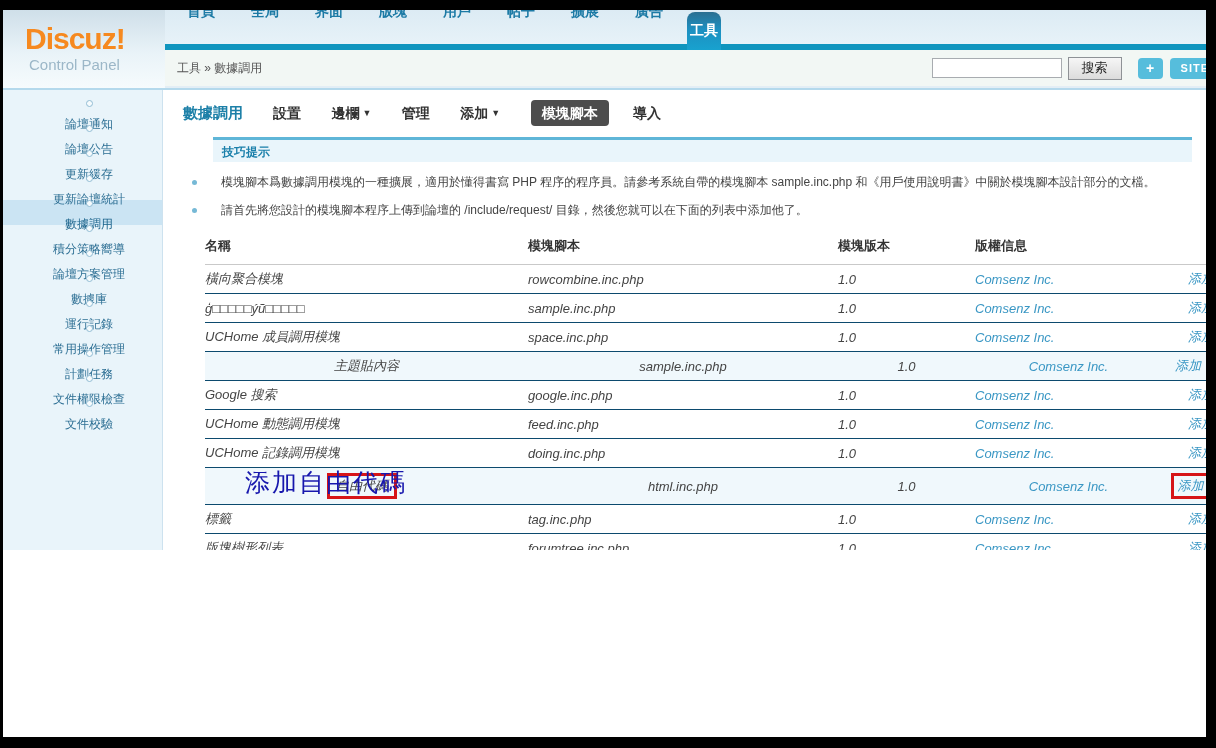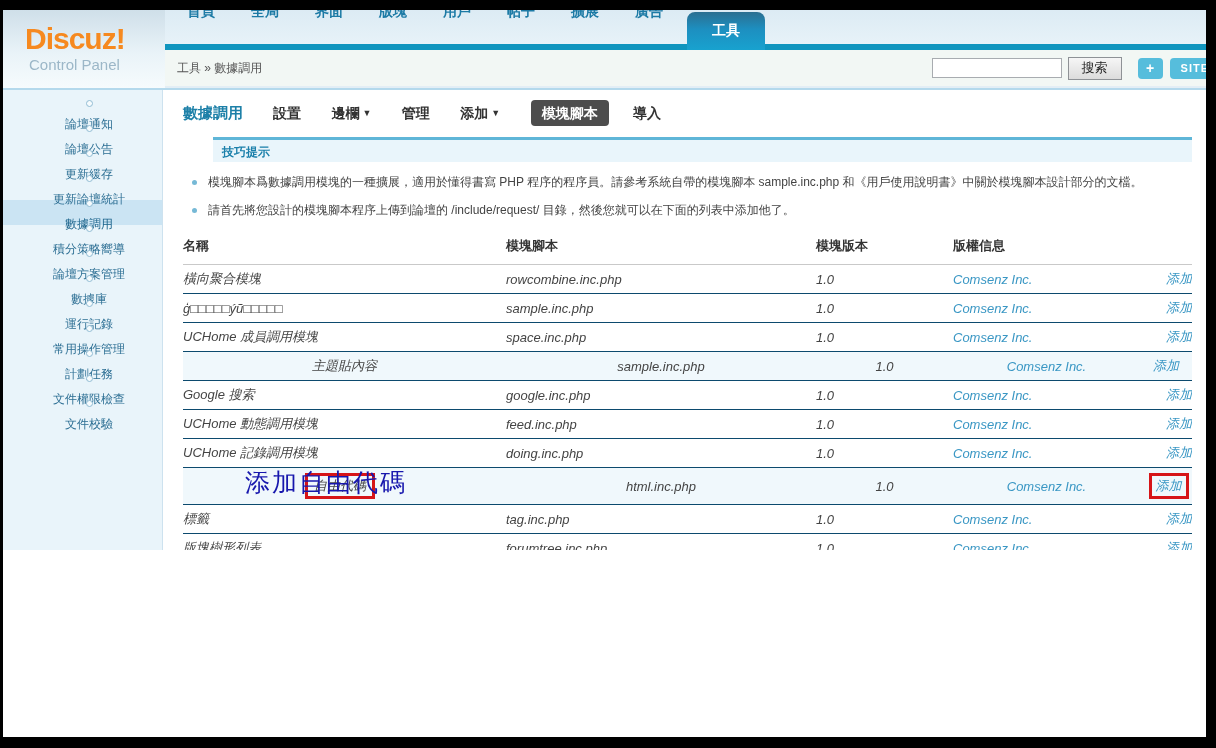--- a/index.html
+++ b/index.html
@@ -9,21 +9,21 @@
 
   
   .header { height:80px; display:flex; border-bottom:2px solid #b4d9ec; background:#e3eef5; }
   .logo-panel { width:162px; background:linear-gradient(180deg,#cfdfe9 0%,#e9f3f8 55%,#f6fbfd 100%); padding:14px 0 0 22px; }
   .brand { font-size:30px; font-weight:800; letter-spacing:-1px; color:#f6891f; line-height:30px; }
   .brand-sub { font-size:15px; color:#9cb7c8; margin:2px 0 0 4px; }
   .header-main { flex:1; display:flex; flex-direction:column; min-width:0; }
   .nav-row { height:34px; display:flex; align-items:flex-end; padding-left:4px; background:linear-gradient(180deg,#dcebf4,#e7f2f8); }
   .nav-item { position:relative; line-height:34px; padding:16px 18px; font-size:14px; font-weight:bold; color:#1c7aa5; cursor:pointer; white-space:nowrap; }
   .nav-item:not(:first-child)::before { content:''; position:absolute; left:0; top:10px; width:1px; height:14px; background:#bed6e3; }
-  .nav-item.active { background:linear-gradient(180deg,#2b6f91 0%,#1d8fc0 45%,#18a2cf 100%); color:#fff; border-radius:8px 8px 0 0; line-height:normal; padding:10px 25px 10px; margin:2px 0 -6px 6px; z-index:2; }
+  .nav-item.active { background:linear-gradient(180deg,#2b6f91 0%,#1d8fc0 45%,#18a2cf 100%); color:#fff; border-radius:8px 8px 0 0; line-height:normal; padding:10px 3px 10px; margin:2px 0 -6px 6px; z-index:2; }
   .nav-item.active::before { display:none; }
   .teal-bar { height:6px; background:#1095be; }
   .crumb-row { height:36px; background:#f2f7f4; display:flex; align-items:center; padding:0 0 0 12px; }
   .crumb { font-size:12px; color:#555; }
   .crumb-spacer { flex:1; }
   .search-input { width:130px; height:20px; border:1px solid #a8acb0; background:#fff; font-size:12px; padding:0 4px; }
   .search-btn { margin-left:6px; height:23px; padding:0 13px; font-size:13px; color:#222; background:linear-gradient(180deg,#f6f6f6,#dcdcdc); border:1px solid #8e9296; cursor:pointer; }
   .plus-btn { margin-left:16px; width:25px; height:21px; background:#56bddc; border:none; border-radius:4px; color:#fff; font-size:14px; font-weight:bold; line-height:19px; cursor:pointer; }
   .site-btn { margin-left:7px; height:21px; padding:0 11px; background:#56bddc; border:none; border-radius:4px; color:#fff; font-size:11px; font-weight:bold; letter-spacing:1px; cursor:pointer; margin-right:-14px; }
 
@@ -36,24 +36,24 @@
 
   .content { flex:1; position:relative; padding:12px 14px 0 20px; min-width:0; }
   .title-row { display:flex; align-items:center; margin-top:2px; }
   .page-title { font-size:15px; font-weight:bold; color:#1d80a8; margin-right:30px; }
   .tab { font-size:14px; font-weight:bold; color:#333; margin-right:26px; cursor:pointer; white-space:nowrap; }
   .tab .caret { font-size:9px; color:#333; vertical-align:2px; margin-left:3px; }
   .tab.active { background:#4d4d4d; color:#fff; border-radius:4px; padding:5px 11px; margin-right:20px; }
 
   .tips { margin-top:14px; }
   .tips-head { border-top:3px solid #5fb6d8; background:#e9f5fb; height:25px; line-height:25px; padding-left:9px; font-size:12px; font-weight:bold; color:#1b80ab;margin-left:30px; }
-  .tip-item { display:flex; gap:11px; margin-top:13px; padding-left:9px; font-size:12px; color:#444; line-height:15px; }
+  .tip-item { display:flex; gap:24px; margin-top:13px; padding-left:9px; font-size:12px; color:#444; line-height:15px; }
   .tip-dot { width:5px; height:5px; border-radius:50%; background:#76b9d6; margin-top:5px; flex:none; }
 
-  table.mod { width:100%; border-collapse:collapse; margin-top:11px; table-layout:fixed; }
+  table.mod { width:100%; border-collapse:collapse; margin-top:11px; table-layout:fixed;margin-left:22px; }
   table.mod th { text-align:left; font-size:13px; font-weight:bold; color:#333; padding:8px 0 9px; border-bottom:1px solid #c9c9c9; }
   table.mod td { font-size:13px; color:#444; padding:5px 0; height:26px; border-bottom:1px solid #0c4a6e; white-space:nowrap; overflow:hidden;font-style:italic; }
   table.mod tr.alt td { background:#f0f8fc;text-align:center; }
   col.c-name { width:323px; } col.c-script { width:310px; } col.c-ver { width:137px; } col.c-copy { width:auto; } col.c-act { width:52px; }
   .cell-link { color:#3a97c4; text-decoration:none; cursor:pointer; }
   td.act { text-align:right; padding-right:2px; }
   .redbox { border:3px solid #d61518; display:inline-block; padding:1px 6px; margin-left:-9px; }
   td.act .redbox { margin-left:0; margin-right:-5px; padding:1px 4px; }
 
   .annotation { position:absolute; left:82px; top:376px; font-family:"DejaVu Serif","Liberation Serif",serif; font-size:25px; color:#1717ad; letter-spacing:2px; white-space:nowrap; z-index:3; }

